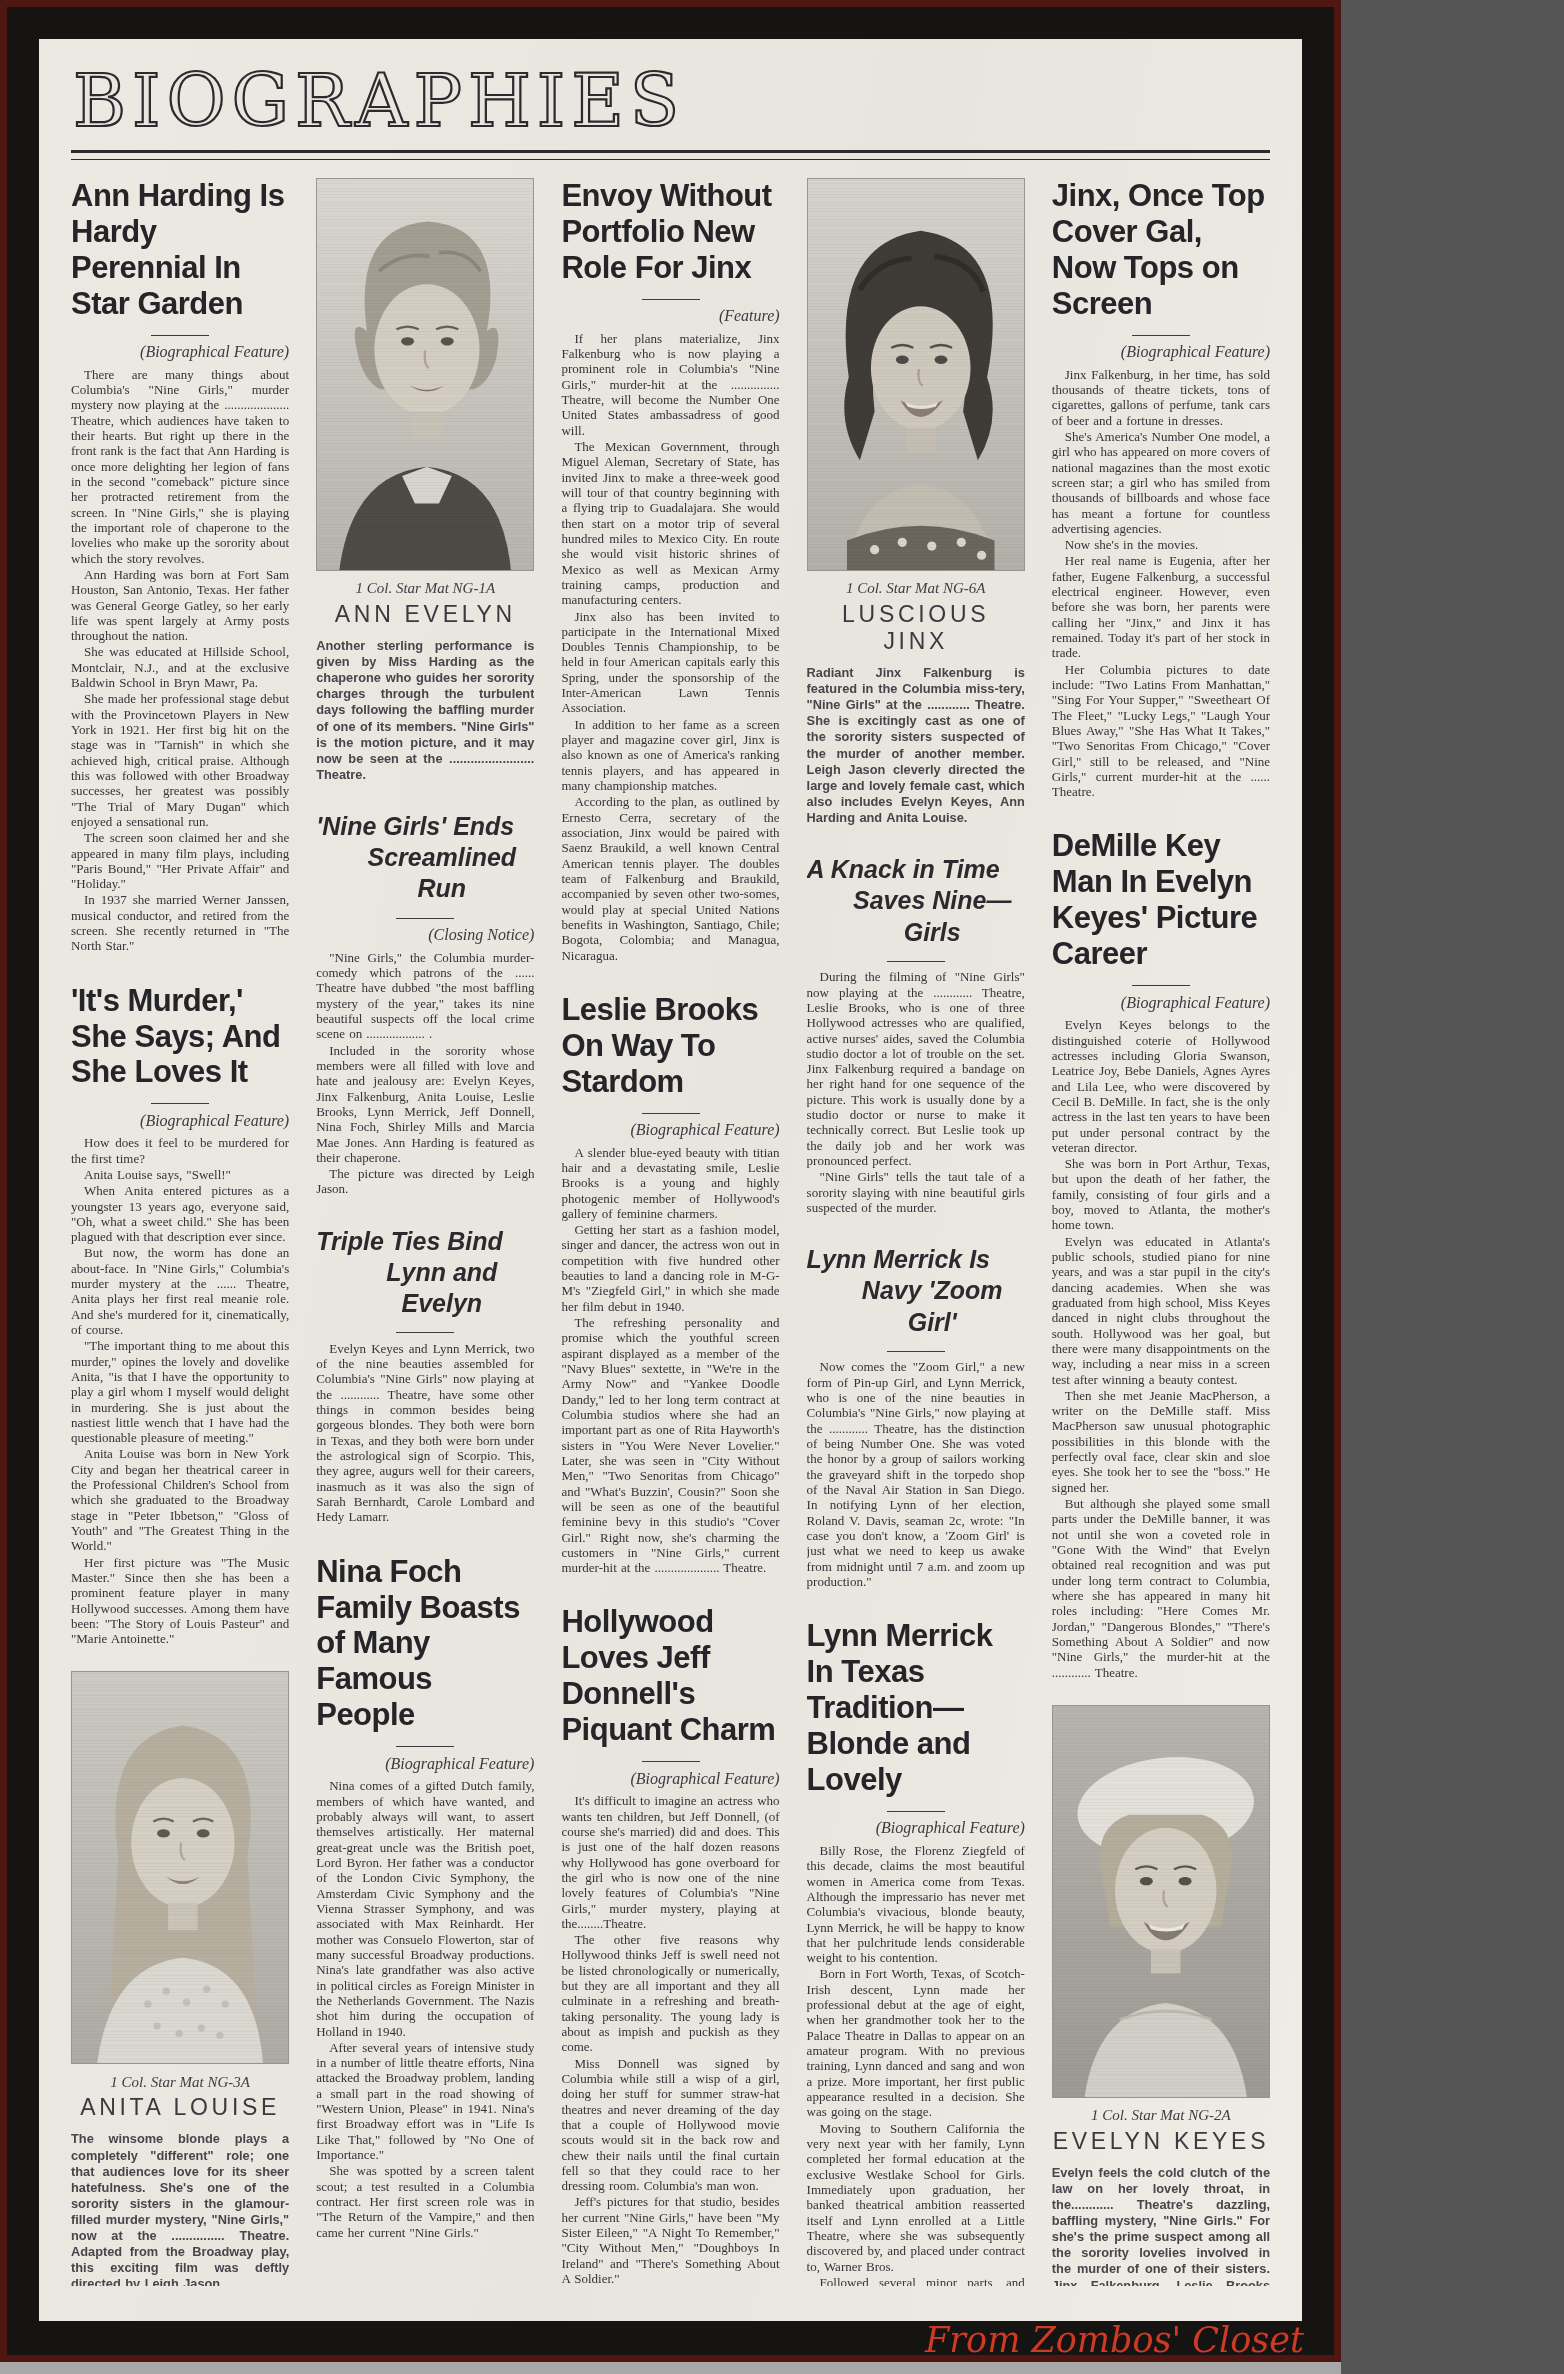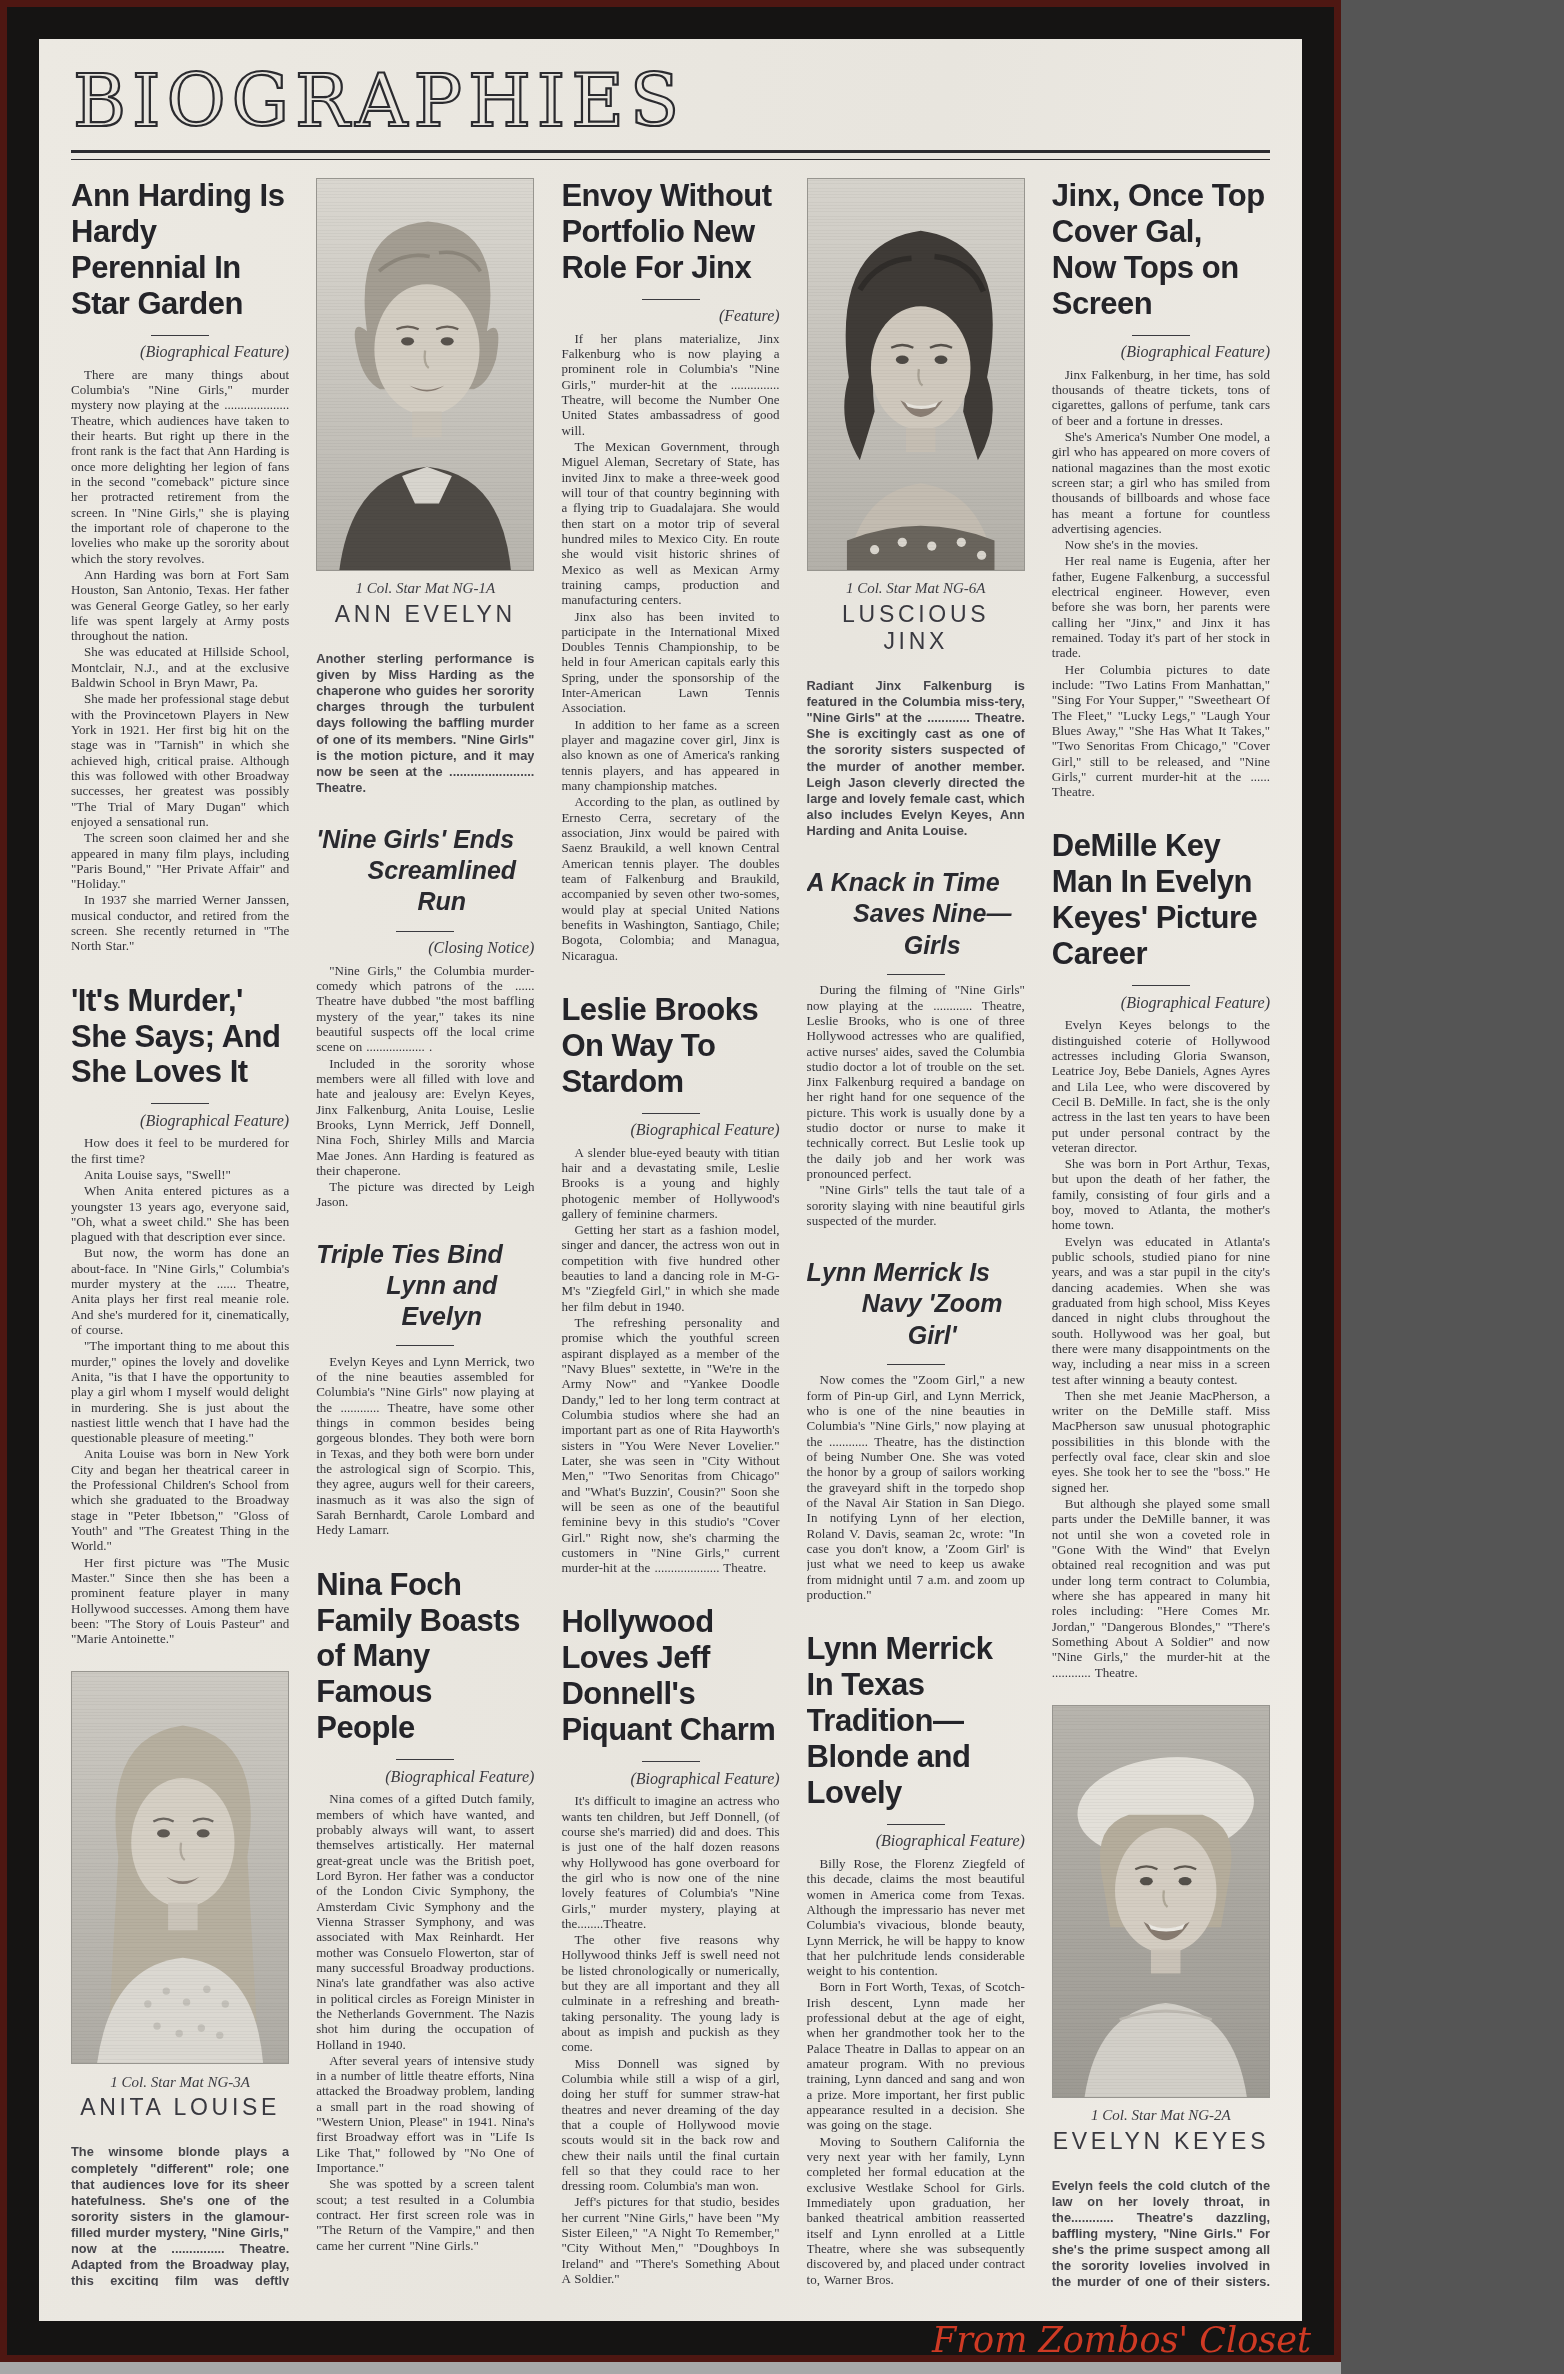--- a/index.html
+++ b/index.html
@@ -34,24 +34,24 @@
   .photo-block.first { margin-top:7.4px; }
   .photo { height:393px; border:0.9px solid #97958f; background:#c5c2bb; overflow:hidden; position:relative; }
   .photo svg { display:block; width:100%; height:100%; }
   .photo::after { content:""; position:absolute; inset:0;
                   background:repeating-linear-gradient(0deg, rgba(0,0,0,0.035) 0 0.9px, transparent 0.9px 2.8px); }
   .mat { font-family:"Liberation Serif", serif; font-style:italic; font-size:15px;
          text-align:center; color:#3c3c42; margin-top:9.3px; }
   .cap-name { font-family:"Liberation Sans", sans-serif; font-size:23px; letter-spacing:3.7px;
               text-align:center; color:#393940; margin-top:3.7px; }
   .cap-text { font-family:"Liberation Sans", sans-serif; font-weight:bold; font-size:12.8px;
-              line-height:1.26; text-align:justify; color:#45454b; margin-top:23px; word-spacing:0.9px; }
+              line-height:1.26; text-align:justify; color:#45454b; margin-top:10px; word-spacing:0.9px; }
   .page-num { margin-top:auto; padding-top:24px; font-family:"Liberation Serif", serif;
               font-weight:bold; font-size:19.5px; letter-spacing:1.4px; color:#3a3a40; }
-  .watermark { position:absolute; right:30px; bottom:15px; z-index:6;
+  .watermark { position:absolute; right:37px; bottom:15px; z-index:6;
                font-family:"DejaVu Serif", serif; font-style:italic; font-size:35px; color:#cf3a24; }
 </style>
 </head>
 <body>
 
 <div class="scan">
   <div class="border-maroon"></div>
   <div class="border-black"></div>
   <div class="bottom-strip"></div>
 

